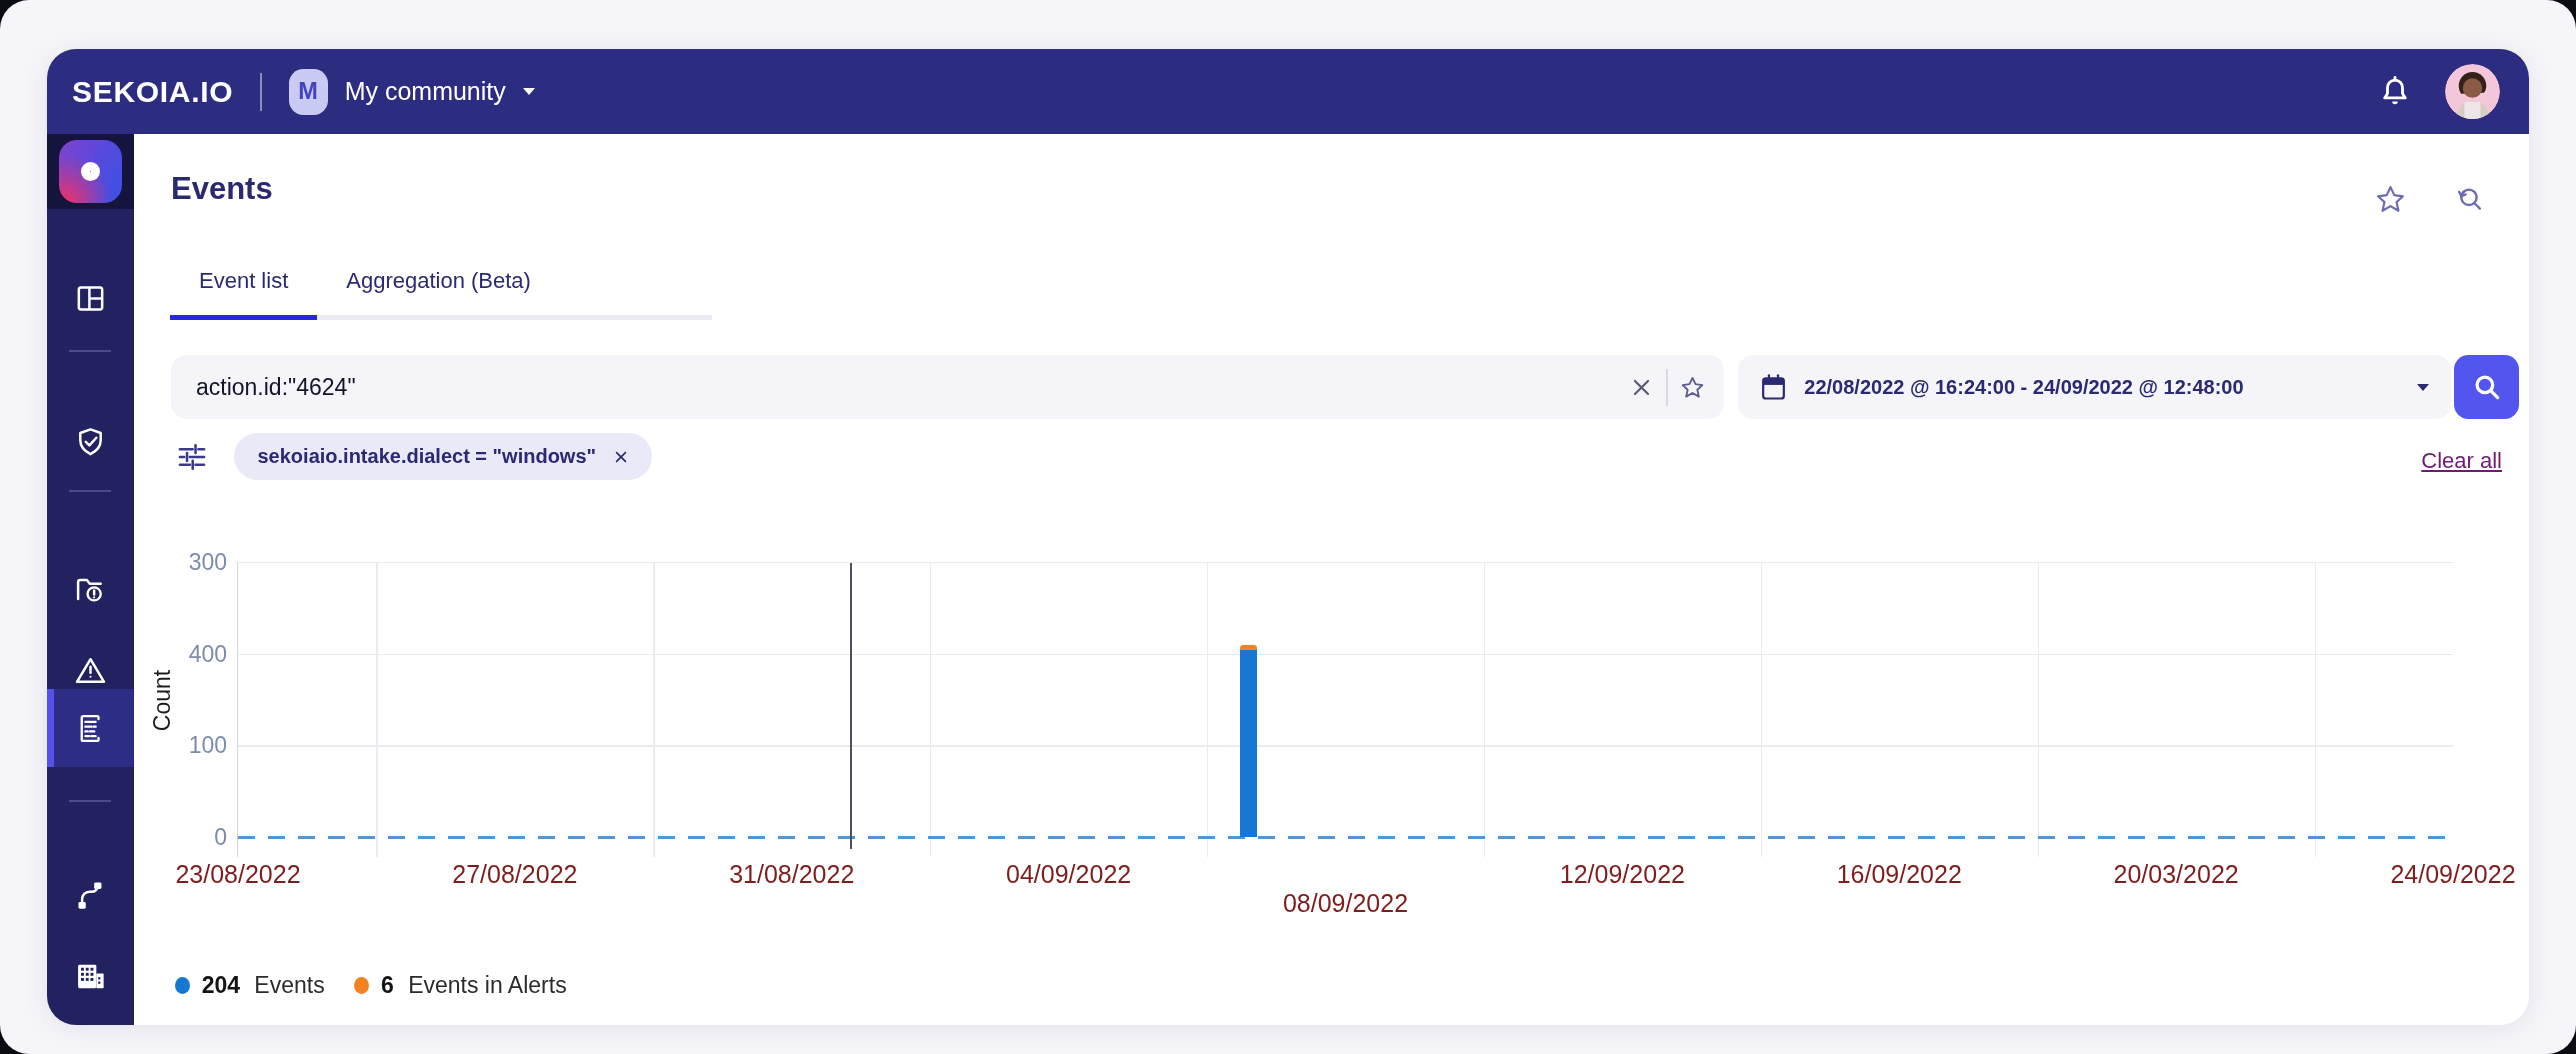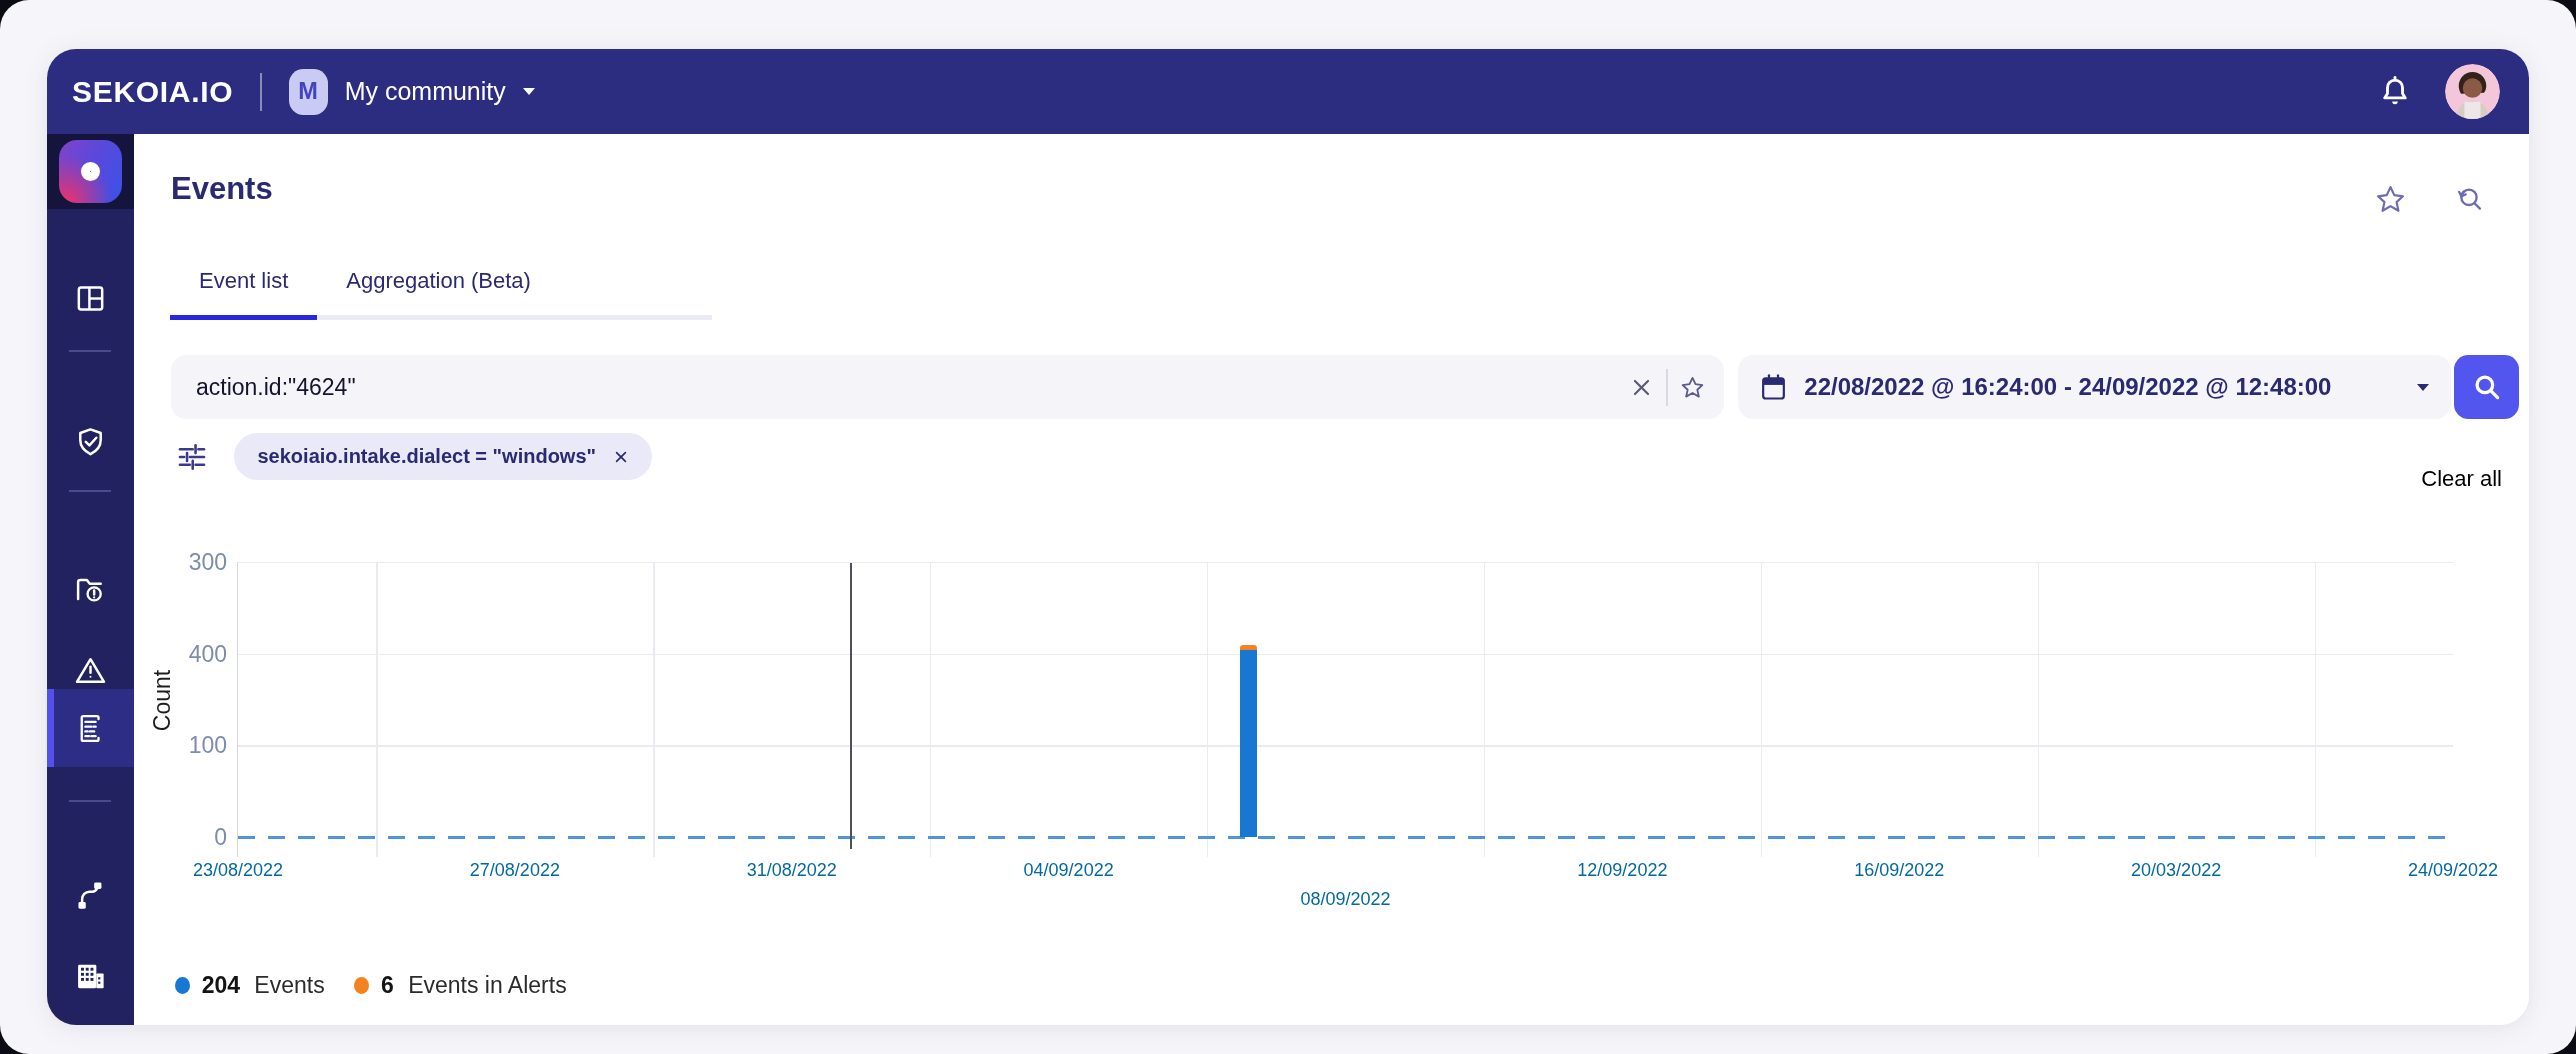--- a/index.html
+++ b/index.html
@@ -57,51 +57,51 @@
                   background:#F4F4F9; border-radius:15.7px; display:flex; align-items:center;
                   padding:0 17px 0 25px; }
   .query-text { font-size:23px; color:#14142B; flex:1; }
   .in-icon { width:29px; height:29px; flex:0 0 auto; }
   .in-divider { width:1.3px; height:37px; background:#D9D9E6; margin:0 10.4px; }
 
   .date-field { position:absolute; left:1604px; top:221px; width:713px; height:64px;
                 background:#F4F4F9; border-radius:15.7px; display:flex; align-items:center;
                 padding:0 22px 0 19.6px; }
   .date-field svg { width:31px; height:31px; }
-  .date-text { font-size:24px; font-weight:bold; color:#2A2A72; margin-left:15.7px; }
+  .date-text { font-size:20px; font-weight:bold; color:#2A2A72; margin-left:15.7px; }
   .date-caret { color:#2A2A72; margin-left:auto; }
   .search-btn { position:absolute; left:2320px; top:221px; width:65px; height:64px;
                 background:#5356EE; border-radius:14.4px; display:flex; align-items:center;
                 justify-content:center; border:none; }
   .search-btn svg { width:34px; height:34px; }
 
   .tune { position:absolute; left:41px; top:306px; width:34px; height:34px; }
   .chip { position:absolute; left:100px; top:299px; height:47px; border-radius:23.5px;
           background:#E9E9F8; display:flex; align-items:center; padding:0 19.6px 0 23.5px;
           font-size:20px; font-weight:bold; color:#2A2A72; }
   .chip svg { width:22px; height:22px; margin-left:14.4px; }
-  .clear-all { position:absolute; top:332px; right:27px; font-size:22px; color:#000000;
-               }
+  .clear-all { position:absolute; top:314px; right:27px; font-size:22px; color:#701a75;
+               text-decoration:underline; }
 
   
   .ylab { position:absolute; left:-27px; top:553px; width:111px; text-align:center;
           font-size:23px; color:#1d1d1d; transform:rotate(-90deg); }
   .yticks { position:absolute; left:0; top:428px; width:93px; height:275px; }
   .ytick { position:absolute; right:0; transform:translateY(-50%); font-size:23px; color:#7C8CAD; }
   .plot { position:absolute; left:104px; top:428px; width:2215px; height:275px; }
   .hgrid { position:absolute; left:0; width:100%; height:1.3px; background:#EAEAF1; }
   .vgrid { position:absolute; top:0; width:1.3px; height:calc(100% + 19.6px); background:#EAEAF1; }
   .axisline { position:absolute; left:-1.3px; top:0; width:1.3px; height:calc(100% + 19.6px); background:#D6D6E0; }
   .baseline { position:absolute; left:0; bottom:-2px; width:100%; height:3.3px;
               background:repeating-linear-gradient(90deg,#4E96D9 0 17px, transparent 17px 30px); }
   .cursor-line { position:absolute; top:1.3px; width:2px; height:calc(100% + 10.4px); background:#50505A; }
   .bar-stack { position:absolute; bottom:0; display:flex; flex-direction:column; justify-content:flex-end; }
   .bar-seg { width:100%; }
   .xticks { position:absolute; left:104px; top:726px; width:2215px; height:33px; }
-  .xtick { position:absolute; transform:translateX(-50%); font-size:18px; color:#0369a1; white-space:nowrap; }
+  .xtick { position:absolute; transform:translateX(-50%); font-size:25px; color:#7f1d1d; white-space:nowrap; }
   .xlab { position:absolute; left:104px; top:769px; width:2215px; text-align:center;
           font-size:23px; color:#1d1d1d; }
   .legend { position:absolute; left:41px; top:838px; display:flex; align-items:center; gap:11.7px; }
   .legend .dot { width:15px; height:17px; border-radius:50%; }
   .legend .cnt { font-size:23px; font-weight:bold; color:#141414; margin-right:2.6px; }
   .legend .lbl { font-size:23px; color:#2b2b2b; margin-right:18px; }
 </style>
 </head>
 <body>
 

